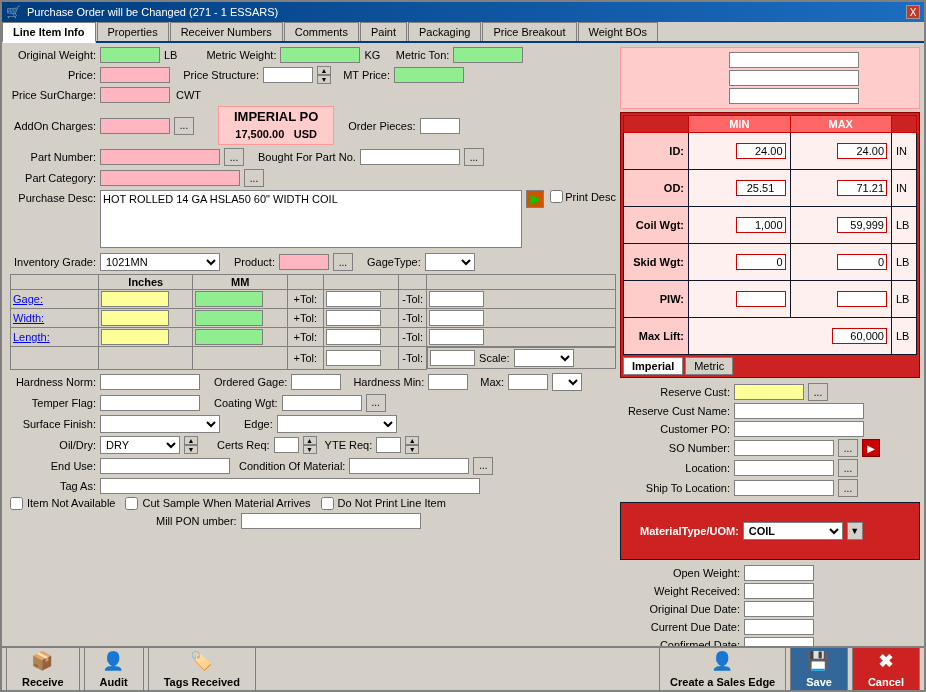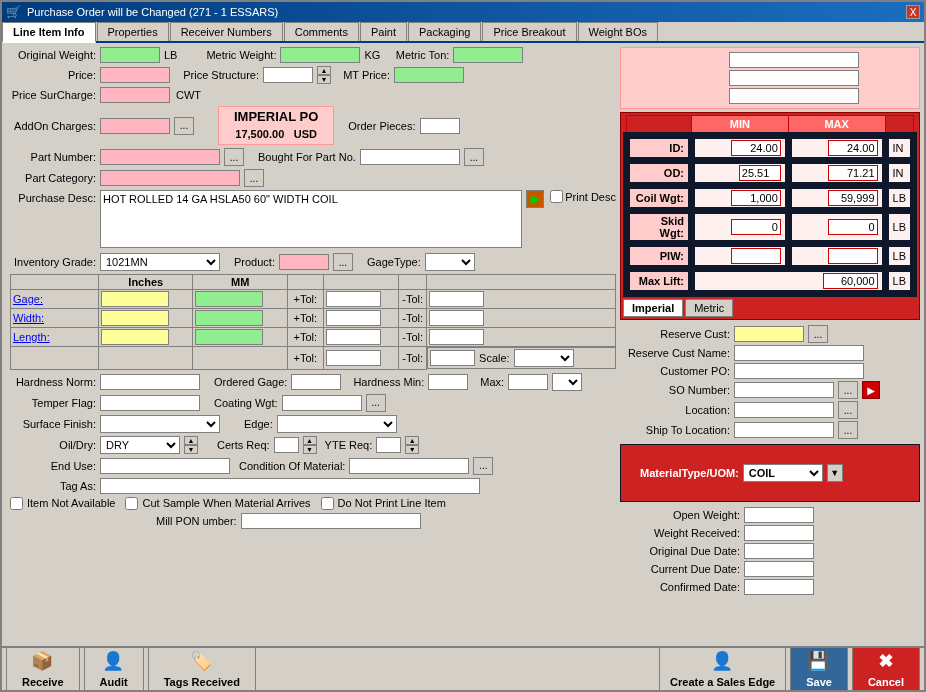--- a/index.html
+++ b/index.html
@@ -38,21 +38,21 @@
     .btn-search { width: 20px; height: 18px; border: 1px solid #808080; background: #d4d0c8; cursor: pointer; font-size: 10px; display: inline-flex; align-items: center; justify-content: center; }
     
     .dimensions-table { border-collapse: collapse; width: 100%; }
     .dimensions-table th { background: #d4d0c8; border: 1px solid #808080; padding: 1px 4px; text-align: center; }
     .dimensions-table td { border: 1px solid #808080; padding: 1px 2px; }
     .th-inches { background: #ffff99; }
     .th-mm { background: #90ee90; }
     
     .min-max-table { border-collapse: collapse; width: 100%; }
     .min-max-table th { background: #ff6666; color: white; border: 1px solid #cc0000; padding: 2px 4px; text-align: center; }
-    .min-max-table td { border: 7px solid #0f172a; padding: 1px 4px; text-align: right; background: #fff0f0; }
+    .min-max-table td { border: 1px solid #0f172a; padding: 10px 4px; text-align: right; background: #fff0f0; }
     .min-max-table td.label-cell { text-align: right; background: #ffcccc; color: #000; font-weight: bold; }
     .min-max-table td.unit-cell { text-align: left; background: #fff0f0; border-left: none; }
     
     .metric-imperial-tabs { display: flex; gap: 2px; margin-top: 2px; }
     .metric-tab { padding: 2px 8px; border: 1px solid #808080; cursor: pointer; font-size: 11px; }
     .metric-tab.active { background: white; font-weight: bold; }
     .metric-tab.inactive { background: #d4d0c8; }
     
     .bottom-bar { display: flex; background: #d4d0c8; border-top: 2px solid #808080; padding: 4px; gap: 4px; align-items: center; height: 44px; flex-shrink: 0; }
     .btn-bottom { padding: 4px 12px; border: 1px solid #808080; background: #d4d0c8; cursor: pointer; display: flex; align-items: center; gap: 4px; font-size: 11px; font-weight: bold; }
@@ -358,21 +358,21 @@
           </thead>
           <tbody>
             <tr>
               <td class="label-cell">ID:</td>
               <td><input type="text" style="width: 50px; text-align: right; border: 1px solid rgb(204, 0, 0);" value="24.00"></td>
               <td><input type="text" style="width: 50px; text-align: right; border: 1px solid rgb(204, 0, 0);" value="24.00"></td>
               <td class="unit-cell">IN</td>
             </tr>
             <tr>
               <td class="label-cell">OD:</td>
-              <td><input type="text" style="width: 42px; text-align: left; border: 1px solid rgb(204, 0, 0);" value="25.51"></td>
+              <td><input type="text" style="width: 50px; text-align: center; border: 1px solid rgb(204, 0, 0);" value="25.51"></td>
               <td><input type="text" style="width: 50px; text-align: right; border: 1px solid rgb(204, 0, 0);" value="71.21"></td>
               <td class="unit-cell">IN</td>
             </tr>
             <tr>
               <td class="label-cell">Coil Wgt:</td>
               <td><input type="text" style="width: 50px; text-align: right; border: 1px solid rgb(204, 0, 0);" value="1,000"></td>
               <td><input type="text" style="width: 50px; text-align: right; border: 1px solid rgb(204, 0, 0);" value="59,999"></td>
               <td class="unit-cell">LB</td>
             </tr>
             <tr>
@@ -428,21 +428,21 @@
         </div>
         <div class="form-row">
           <span class="label" style="min-width:110px;text-align:right;">Ship To Location:</span>
           <input type="text" style="width: 100px; border: 1px solid rgb(128, 128, 128);">
           <button class="btn-search">...</button>
         </div>
       </div>
 
       <div style="background:#cc2222;padding:19px;border:1px solid #0f172a;display:flex;align-items:center;gap:4px;">
         <span style="color:white;font-weight:bold;">MaterialType/UOM:</span>
-        <select style="width:80px;background:white;border:1px solid #808080;font-weight:bold;">
+        <select style="width:100px;background:white;border:1px solid #808080;font-weight:bold;">
           <option>COIL</option>
         </select>
         <button style="background:#d4d0c8;border:1px solid #808080;width:16px;height:18px;cursor:pointer;font-size:9px;">▼</button>
       </div>
 
       <div style="padding:2px 0;">
         <div class="form-row" style="margin-bottom:2px;">
           <span class="label" style="min-width:120px;text-align:right;">Open Weight:</span>
           <input type="text" class="open-weight-input" style="">
         </div>

